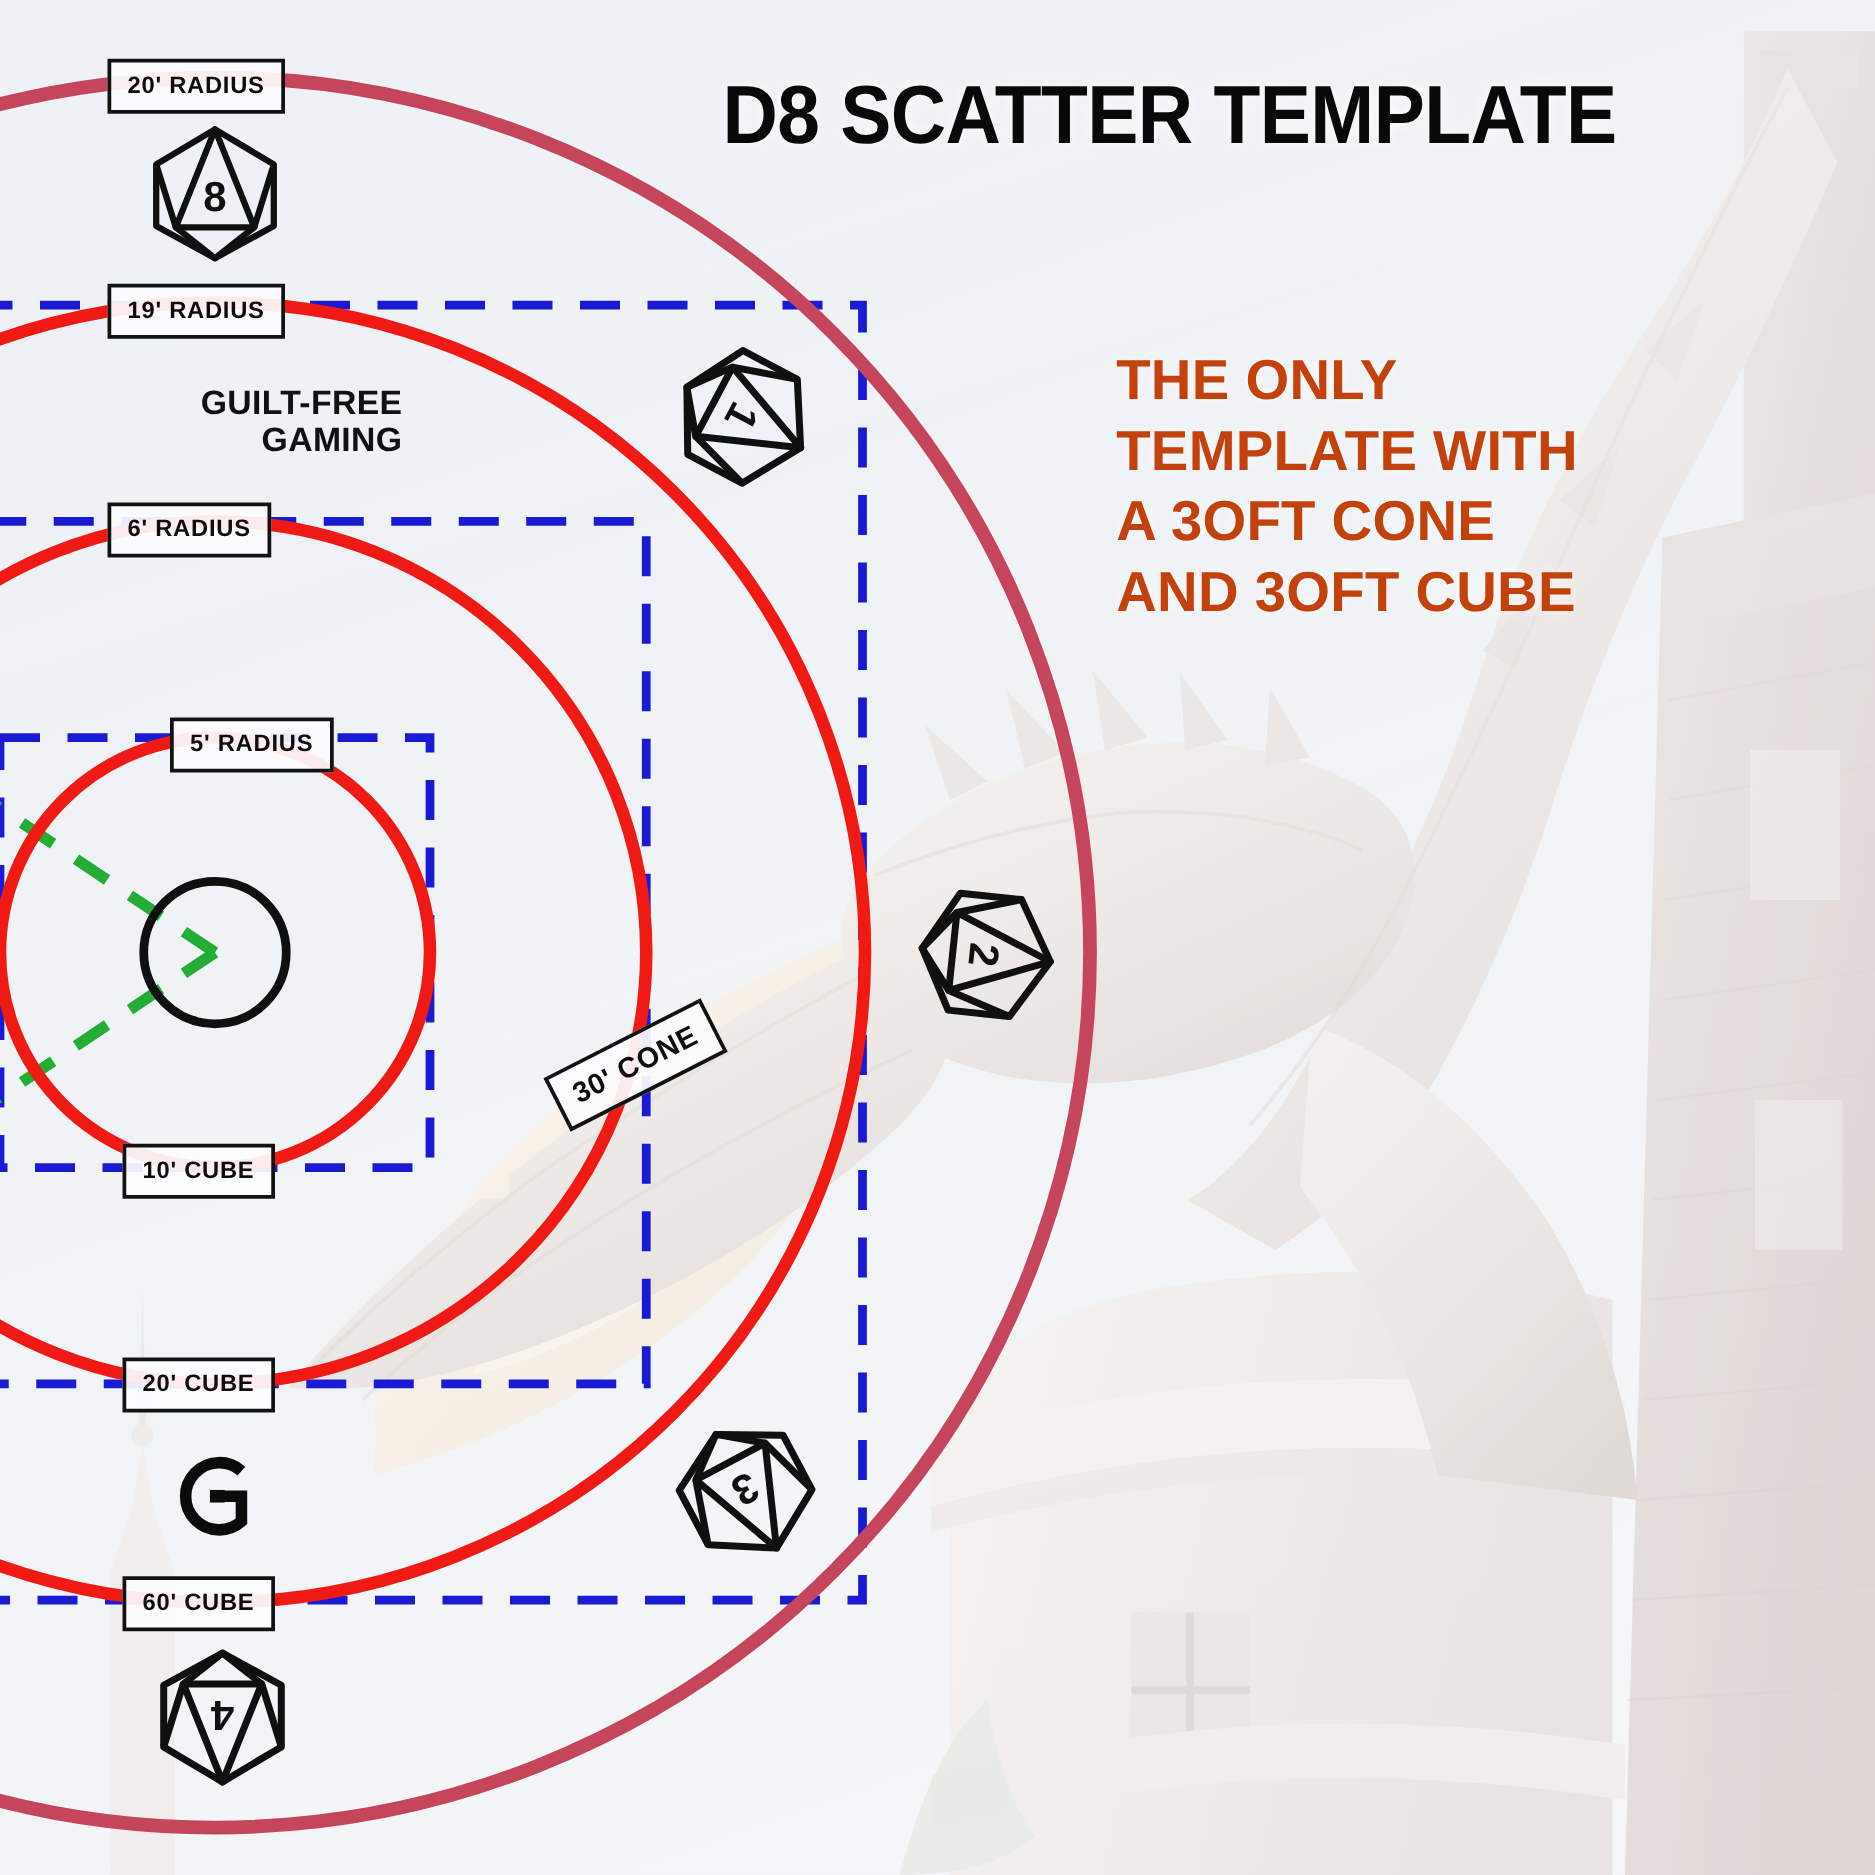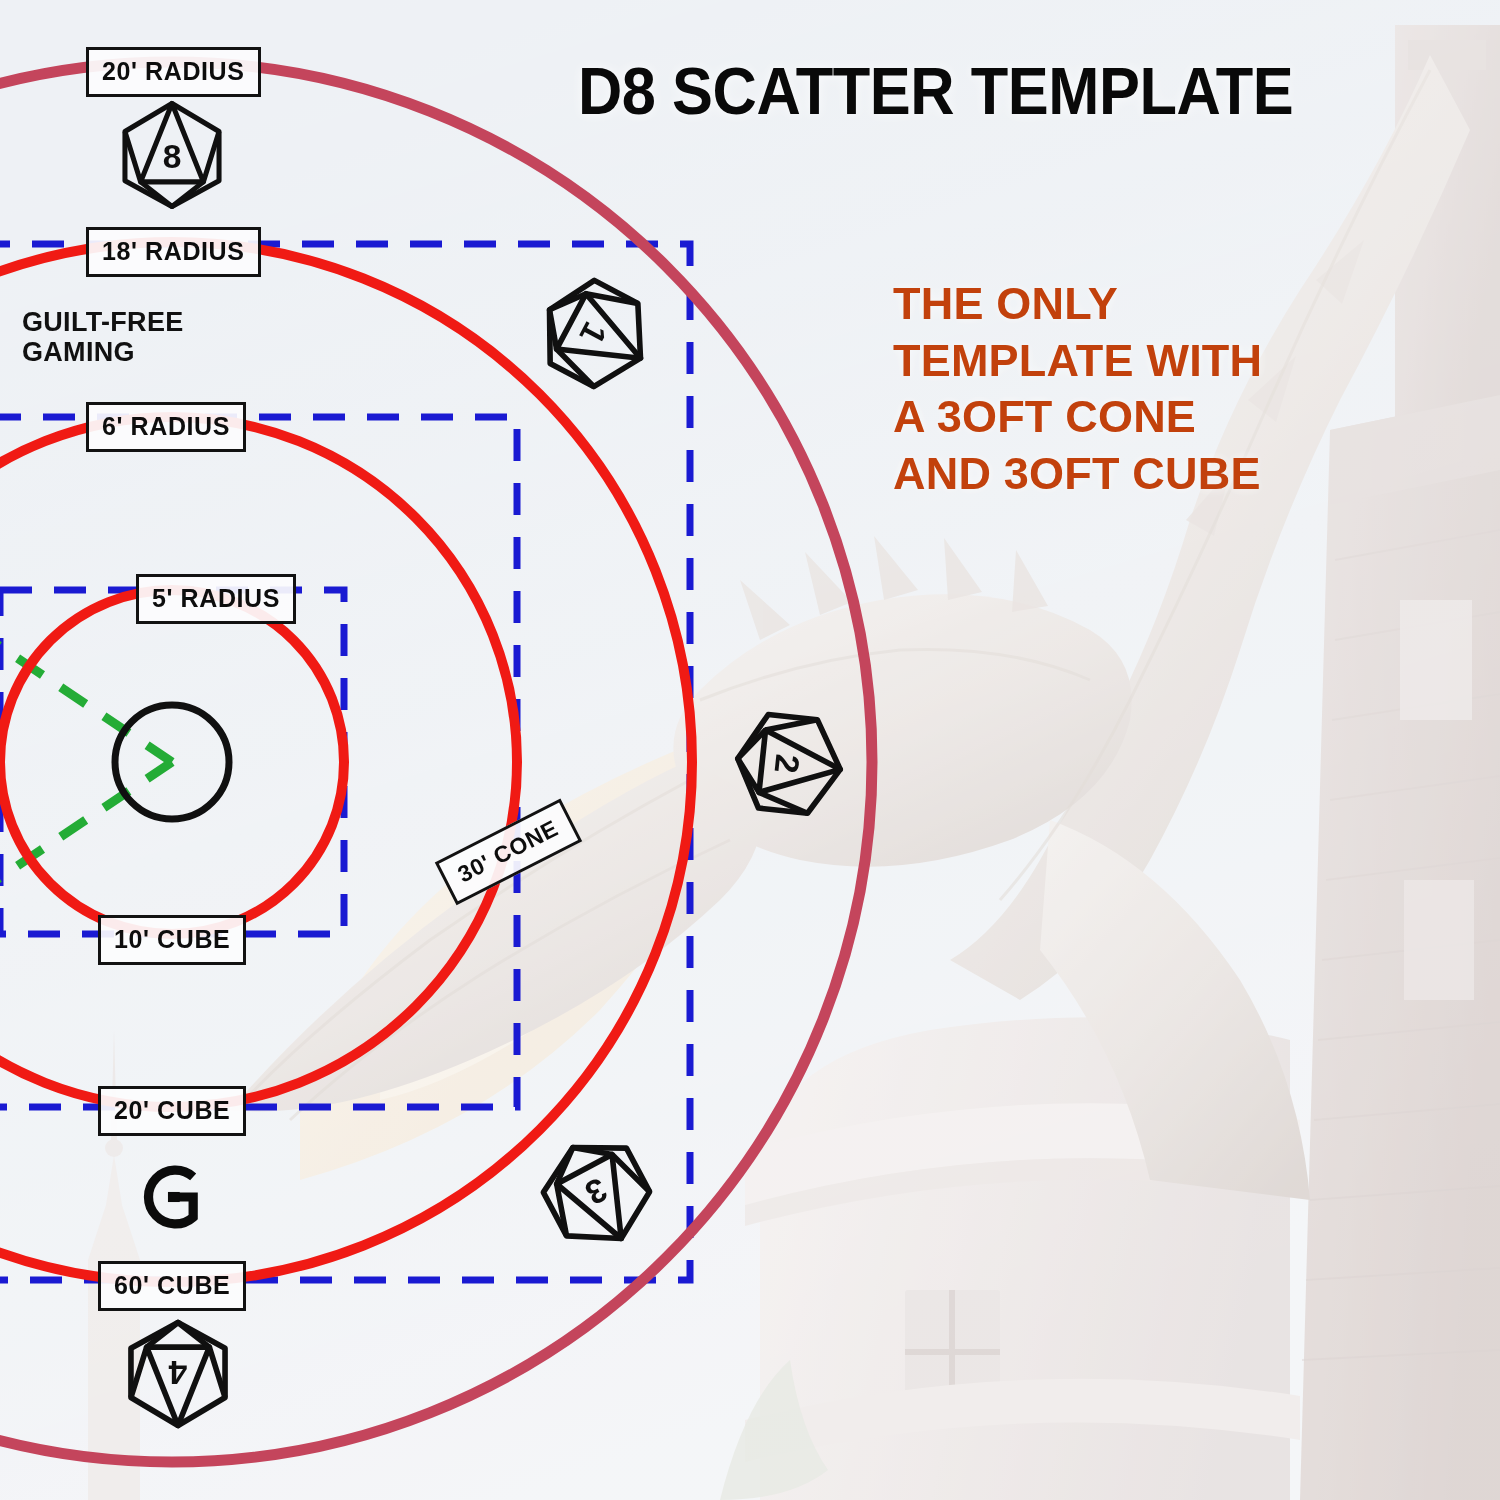--- a/index.html
+++ b/index.html
@@ -21,39 +21,39 @@
   .diagram { position:absolute; inset:0; }
   .diagram svg { display:block; width:1500px; height:1500px; }
 
   
   .chip {
     position:absolute;
     background:rgba(252,252,253,0.93);
     border:3px solid #121212;
     color:#0d0d0d;
     font-weight:bold;
-    font-size:25px;
+    font-size:19px;
     letter-spacing:0.6px;
     line-height:1;
     padding:9px 13px 10px 13px;
     white-space:nowrap;
     text-align:center;
     font-family:"Liberation Sans", sans-serif;
     box-sizing:border-box;
   }
   .chip.cone {
     transform:rotate(-27deg);
     transform-origin:center center;
     font-size:23px;
   }
 
   
   .guilt-free {
     position:absolute;
-    text-align:left;
+    text-align:right;
     font-weight:bold;
     font-size:27px;
     line-height:1.12;
     color:#111;
     letter-spacing:0.3px;
     white-space:pre-line;
   }
 
   
   .die { position:absolute; }
@@ -284,21 +284,21 @@
         <polygon points="50,4 92,29 92,73 50,96 8,73 8,29"></polygon>
         <polygon points="50,4 78,74 22,74"></polygon>
         <path d="M8,29 L22,74 M92,29 L78,74 M22,74 L50,96 L78,74"></path>
       </g>
       <text x="50" y="62" text-anchor="middle" font-family="Liberation Sans, sans-serif" font-size="30" font-weight="bold" fill="#101010">4</text>
     </svg>
   </div>
 
   <div class="chip" style="left:86px; top:47px;">20' RADIUS</div>
 
-  <div class="chip" style="left:86px; top:227px;">18' RADIUS</div>
+  <div class="chip" style="left:86px; top:227px;">19' RADIUS</div>
 
   <div class="chip" style="left:86px; top:402px;">6' RADIUS</div>
 
   <div class="chip" style="left:94px; top:574px;margin-left:42px;">5' RADIUS</div>
 
   <div class="chip" style="left:98px; top:915px;text-align:center;">10' CUBE</div>
 
   <div class="chip" style="left:98px; top:1086px;">20' CUBE</div>
 
   <div class="chip" style="left:98px; top:1261px;">60' CUBE</div>

